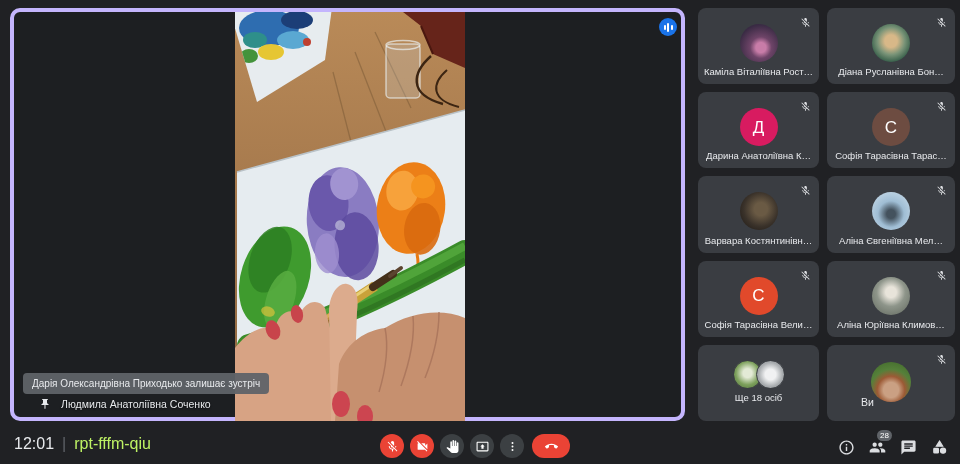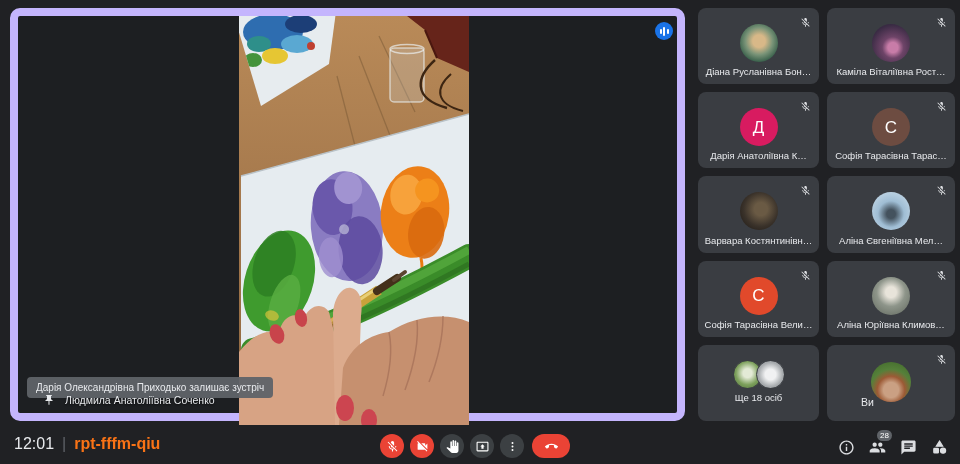--- a/index.html
+++ b/index.html
@@ -5,21 +5,21 @@
   * { box-sizing: border-box; }
   html,body { margin:0; padding:0; }
   body {
     width:960px; height:464px; position:relative; overflow:hidden;
     background:#202124; color:#e8eaed;
     font-family:"Liberation Sans","DejaVu Sans",sans-serif;
   }
   
   .main-tile{
     position:absolute; left:10px; top:8px; width:675px; height:413px;
-    background:#1d1f22; border:8px solid #c4b5fd; border-radius:10px;
+    background:#1d1f22; border:4px solid #c4b5fd; border-radius:10px;
   }
   .video{
     position:absolute; left:221px; top:0; width:230px; height:409px; overflow:hidden;
   }
   .video svg{ display:block; width:100%; height:100%; }
   .audio-ind{
     position:absolute; top:6px; right:4px; width:18px; height:18px; border-radius:50%;
     background:#1a73e8; display:flex; align-items:center; justify-content:center; gap:1.5px;
   }
   .audio-ind i{ display:block; width:2px; border-radius:1px; background:#fff; }
@@ -80,21 +80,21 @@
   .av-pink   { background:#d81b60; }
   .av-brown  { background:#6d4c41; }
   .av-orange { background:#e1492b; }
 
   
   .bar-left{
     position:absolute; left:14px; bottom:11px; display:flex; align-items:center; gap:8px;
     font-size:16px;
   }
   .bar-left .sep{ color:#5f6368; }
-  .bar-left .code{ color:#f97316;font-weight:bold; }
+  .bar-left .code{ color:#bef264; }
   .controls{ position:absolute; left:380px; bottom:6px; display:flex; align-items:center; gap:6px; }
   .cbtn{
     width:24px; height:24px; border-radius:50%; border:none; padding:0; cursor:pointer;
     background:#3c4043; display:flex; align-items:center; justify-content:center;
   }
   .cbtn svg{ width:13px; height:13px; fill:#fff; }
   .cbtn.red{ background:#ea4335; }
   .cbtn.end{ width:38px; border-radius:13px; margin-left:2px; }
   .bar-right{ position:absolute; right:12px; bottom:8px; display:flex; align-items:center; gap:14px; }
   .ric{ position:relative; width:17px; height:17px; cursor:pointer; }
@@ -240,38 +240,38 @@
     <span>Людмила Анатоліївна Соченко</span>
   </div>
 </div>
 
 <div class="grid">
 
   <div class="tile">
     <span class="mic"><svg viewBox="0 0 24 24">
           <use href="#p-micoff"></use>
         </svg></span>
+    <div class="avatar av-kamila"></div>
+    <div class="pname">Каміла Віталіївна Рост…</div>
+  </div>
+
+  <div class="tile">
+    <span class="mic"><svg viewBox="0 0 24 24">
+          <use href="#p-micoff"></use>
+        </svg></span>
     <div class="avatar av-diana"></div>
     <div class="pname">Діана Русланівна Бон…</div>
   </div>
 
   <div class="tile">
     <span class="mic"><svg viewBox="0 0 24 24">
           <use href="#p-micoff"></use>
         </svg></span>
-    <div class="avatar av-kamila"></div>
-    <div class="pname">Каміла Віталіївна Рост…</div>
-  </div>
-
-  <div class="tile">
-    <span class="mic"><svg viewBox="0 0 24 24">
-          <use href="#p-micoff"></use>
-        </svg></span>
     <div class="avatar letter av-pink">Д</div>
-    <div class="pname">Дарія Анатоліївна К…</div>
+    <div class="pname">Дарина Анатоліївна К…</div>
   </div>
 
   <div class="tile">
     <span class="mic"><svg viewBox="0 0 24 24">
           <use href="#p-micoff"></use>
         </svg></span>
     <div class="avatar letter av-brown">С</div>
     <div class="pname">Софія Тарасівна Тарас…</div>
   </div>
 

